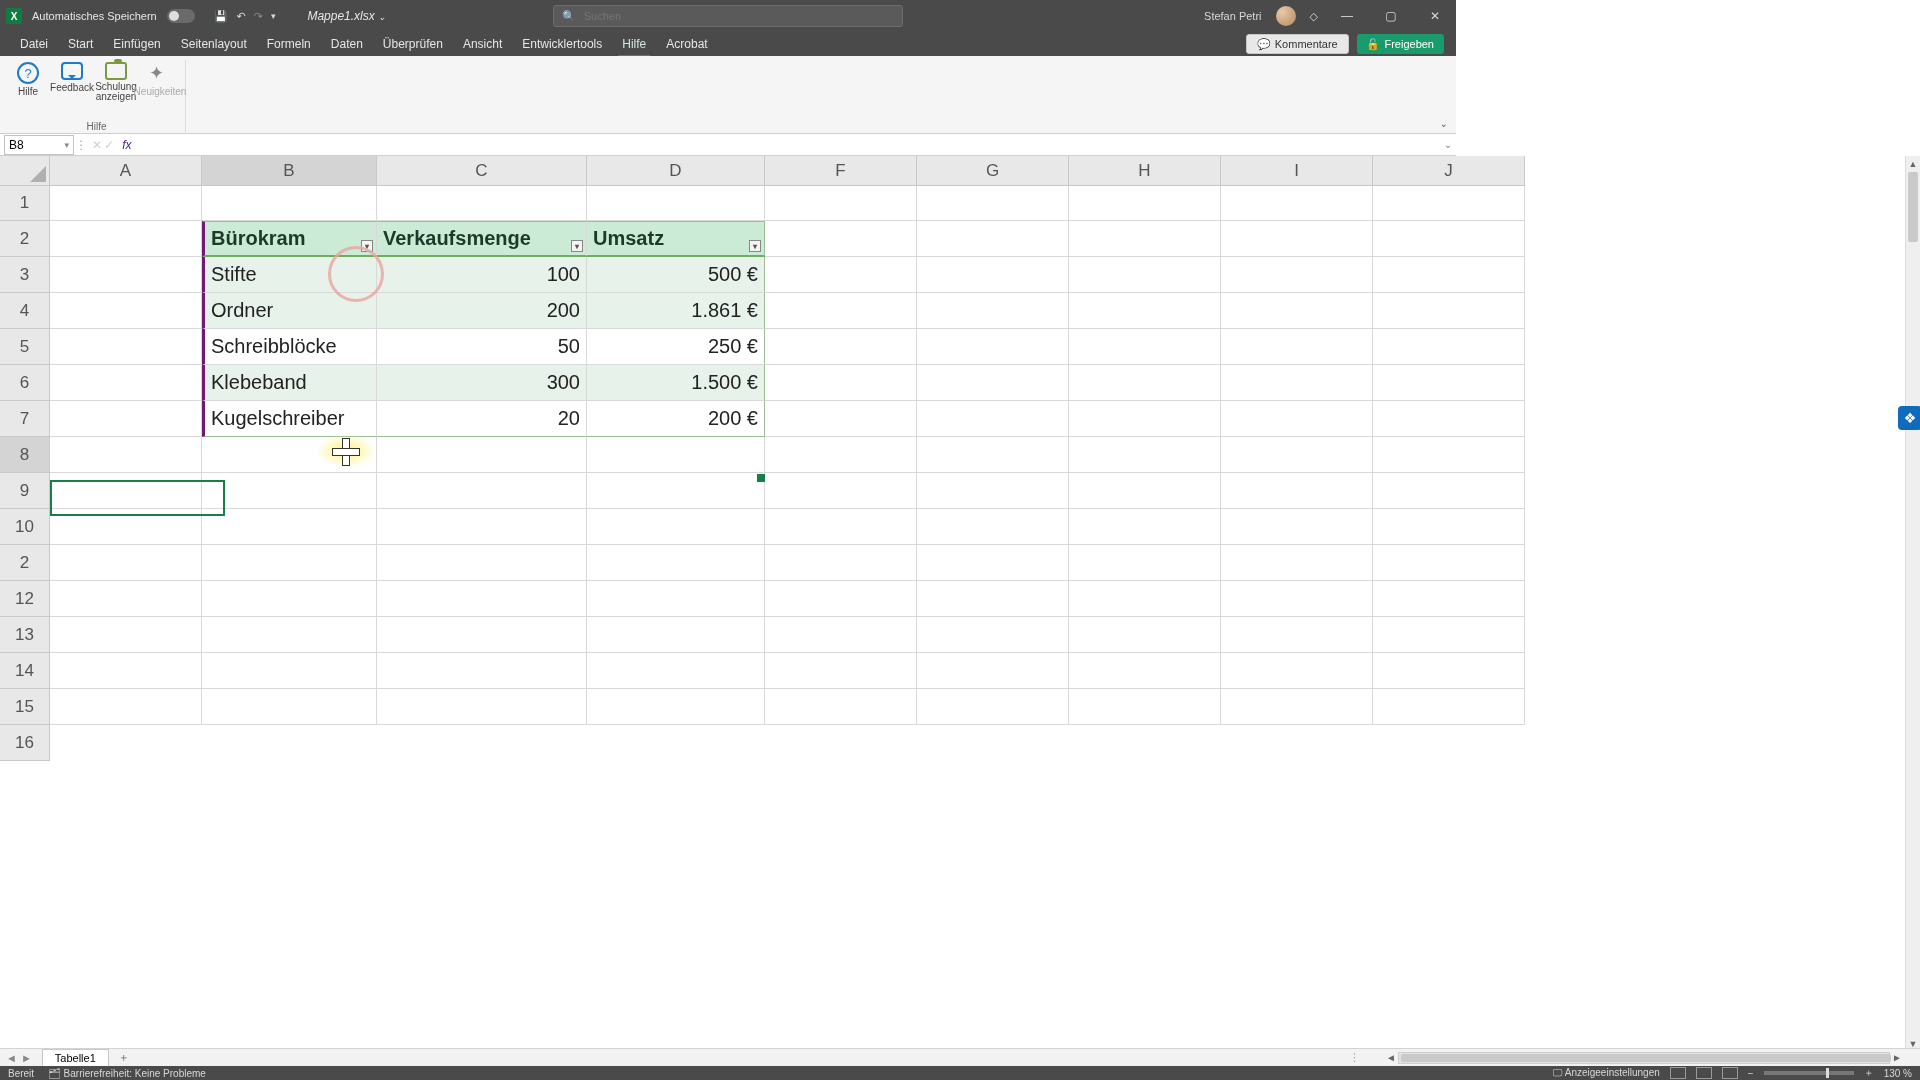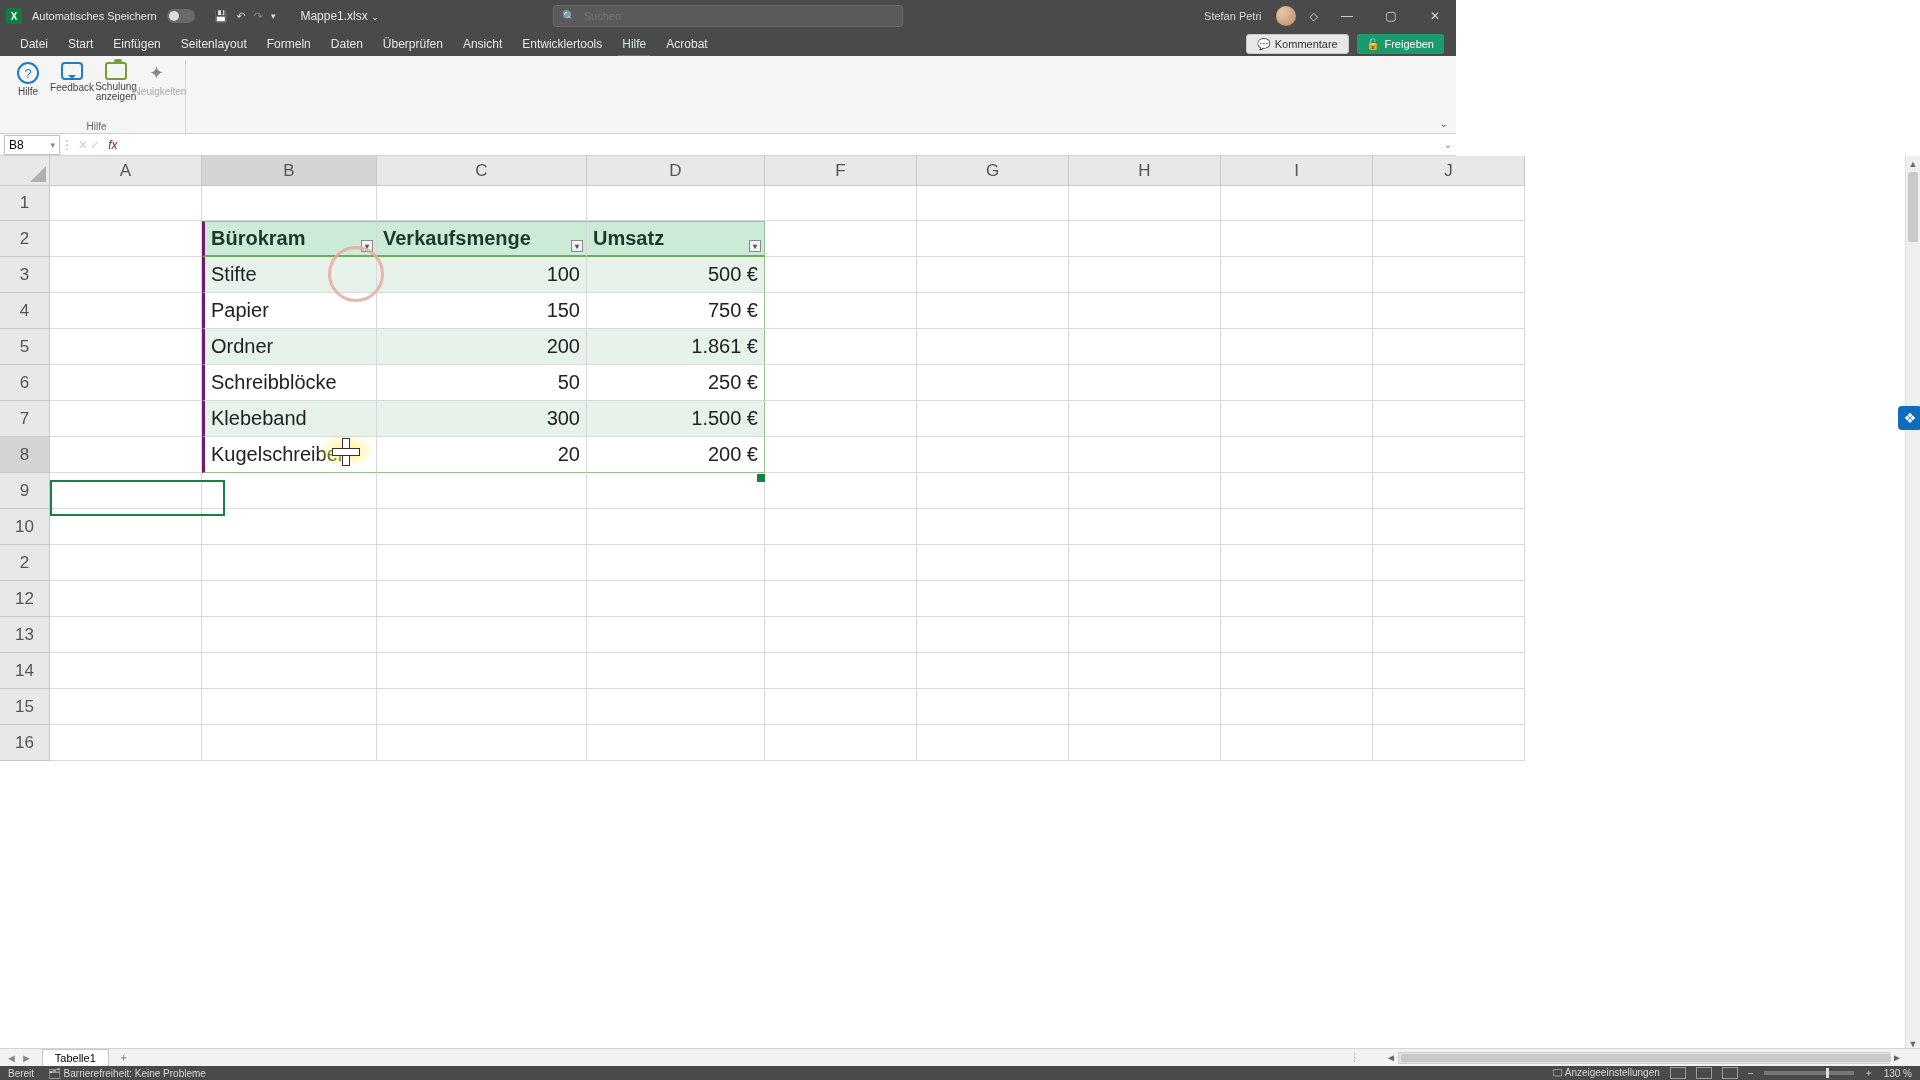--- a/index.html
+++ b/index.html
@@ -8,21 +8,21 @@
   
   .titlebar {
     height: 32px; background: #4a4a4a; display: flex; align-items: center;
     color: #e6e6e6; font-size: 11px; position: relative;
   }
   .titlebar .leftseg { display: flex; align-items: center; gap: 10px; padding-left: 6px;}
   .excel-square { width: 16px; height: 16px; background: #107c41; border-radius: 2px; display:flex;align-items:center;justify-content:center;color:#fff;font-size:10px;font-weight:bold;}
   .autosave-pill { width:28px; height:14px; border-radius:7px; background:#6a6a6a; position:relative; }
   .autosave-pill::after{content:"";position:absolute;width:10px;height:10px;border-radius:50%;background:#ddd;top:2px;left:2px;}
   .titlebar .qat { display:flex; align-items:center; gap:8px; margin-left:10px; color:#d8d8d8;}
-  .titlebar .docname { margin-left: 15px; font-size:12px; }
+  .titlebar .docname { margin-left: 22px; font-size:12px;font-style:italic; }
   .titlebar .search { position:absolute; left:50%; transform:translateX(-50%); width:350px; height:22px;
     background:#5a5a5a; border:1px solid #6d6d6d; border-radius:3px; display:flex; align-items:center;
     padding:0 8px; color:#bcbcbc; gap:8px;}
   .titlebar .rightseg { position:absolute; right:6px; display:flex; align-items:center; gap:14px; color:#d8d8d8;}
   .win-btn { width:30px; text-align:center; font-size:12px; }
   .avatar{ width:20px;height:20px;border-radius:50%;background:radial-gradient(circle at 30% 30%,#e6c9a8,#b88a60);}
 
   
   .tabsrow { height:24px; background:#4a4a4a; display:flex; align-items:flex-end; padding-left:10px; gap:0; position:relative;}
   .tab { color:#e6e6e6; font-size:12px; padding:0 10px; height:24px; display:flex; align-items:center; cursor:pointer; }
@@ -44,25 +44,25 @@
   .r-item .bubble::after{content:"";position:absolute;bottom:-5px;left:5px;width:0;height:0;border:4px solid transparent;border-top-color:#1f7bc9;}
   .r-item .board{width:22px;height:18px;border:2px solid #7a9a3e;border-radius:3px;position:relative;}
   .r-item .board::before{content:"";position:absolute;top:-5px;left:7px;width:8px;height:4px;background:#7a9a3e;border-radius:2px;}
   .r-item .spark{width:22px;height:22px;position:relative;}
   .r-item .spark::before{content:"✦";color:#888;font-size:18px;}
   .group-label{position:absolute;bottom:0;left:0;right:0;text-align:center;font-size:10px;color:#666;}
   .ribbon .collapse-caret{position:absolute;right:8px;bottom:4px;font-size:10px;color:#666;}
 
   
   .fx-row{ height:22px; border-bottom:1px solid #cfcfcf; display:flex; align-items:center; font-size:12px;}
-  .namebox{ width:56px; height:20px; border:1px solid #c2c2c2; background:#fff; padding:0 4px; display:flex; align-items:center; justify-content:space-between; margin-left:4px;}
+  .namebox{ width:70px; height:20px; border:1px solid #c2c2c2; background:#fff; padding:0 4px; display:flex; align-items:center; justify-content:space-between; margin-left:4px;}
   .namebox .dd{font-size:9px;color:#888;}
   .fx-sep{ width:14px; text-align:center; color:#aaa;}
   .fx-btns{ display:flex; gap:2px; color:#888; font-size:12px; padding:0 4px;}
-  .fx-lbl{ font-style:italic; color:#7f1d1d; padding:0 4px;}
+  .fx-lbl{ font-style:italic; color:#4c1d95; padding:0 4px;}
   .formula-input{flex:1; height:20px; border:none; outline:none; padding:0 4px;}
   .fx-expand{width:16px;color:#888;font-size:10px;text-align:center;}
 
   
   .gridwrap{ position:absolute; top:156px; left:0; right:0; bottom:28px; overflow:hidden; background:#fff;}
   .col-headers{ position:absolute; top:0; left:0; height:30px; display:flex;}
   .selall{ width:50px; height:30px; background:#e8e8e8; border-right:1px solid #c8c8c8; border-bottom:1px solid #c8c8c8; position:relative;}
   .selall::after{content:"";position:absolute;right:3px;bottom:3px;width:0;height:0;border:8px solid transparent;border-right-color:#b0b0b0;border-bottom-color:#b0b0b0;}
   .ch{ height:30px; background:#e8e8e8; border-right:1px solid #c8c8c8; border-bottom:1px solid #c8c8c8;
        display:flex;align-items:center;justify-content:center; font-size:17px; color:#555;}
@@ -287,31 +287,20 @@
         <div class="cell band num" style="width: 210px;">100</div>
         <div class="cell tbl-border-right band num" style="width: 178px;">500 €</div>
         <div class="cell" style="width: 152px;"></div>
         <div class="cell" style="width: 152px;"></div>
         <div class="cell" style="width: 152px;"></div>
         <div class="cell" style="width: 152px;"></div>
         <div class="cell" style="width: 152px;"></div>
       </div>
       <div class="crow">
         <div class="cell" style="width: 152px;"></div>
-        <div class="cell tbl-border-left" style="width: 175px;">Papier</div>
-        <div class="cell num" style="width: 210px;">150</div>
-        <div class="cell tbl-border-right num" style="width: 178px;">750 €</div>
-        <div class="cell" style="width: 152px;"></div>
-        <div class="cell" style="width: 152px;"></div>
-        <div class="cell" style="width: 152px;"></div>
-        <div class="cell" style="width: 152px;"></div>
-        <div class="cell" style="width: 152px;"></div>
-      </div>
-      <div class="crow">
-        <div class="cell" style="width: 152px;"></div>
         <div class="cell tbl-border-left band" style="width: 175px;">Ordner</div>
         <div class="cell band num" style="width: 210px;">200</div>
         <div class="cell tbl-border-right band num" style="width: 178px;">1.861 €</div>
         <div class="cell" style="width: 152px;"></div>
         <div class="cell" style="width: 152px;"></div>
         <div class="cell" style="width: 152px;"></div>
         <div class="cell" style="width: 152px;"></div>
         <div class="cell" style="width: 152px;"></div>
       </div>
       <div class="crow">

